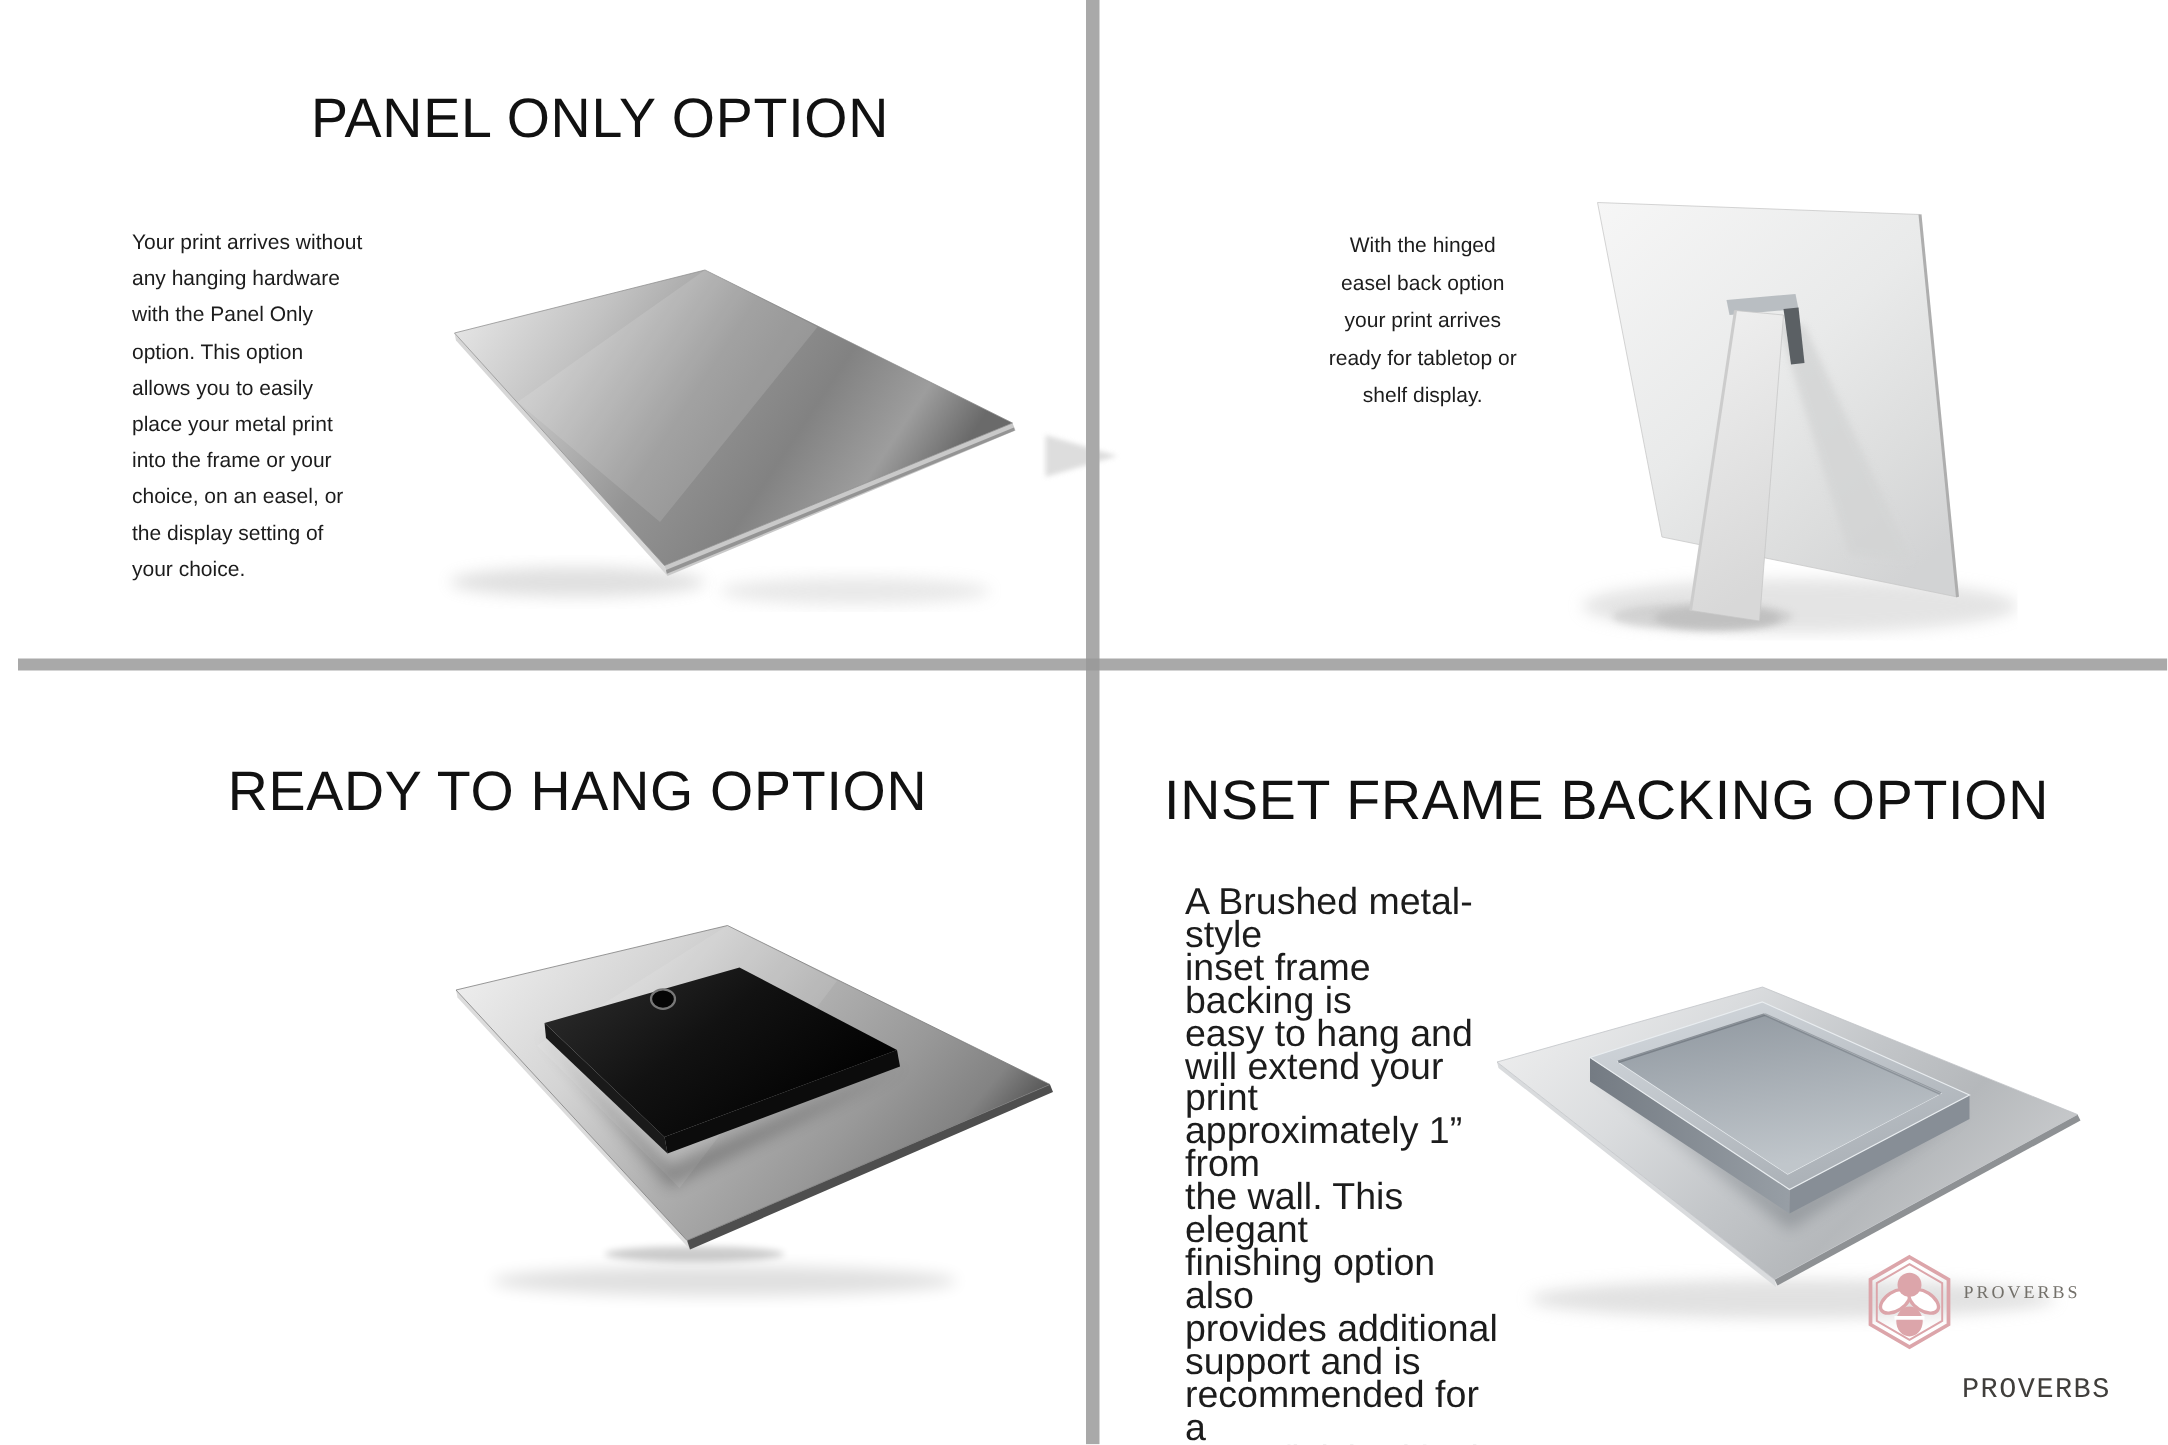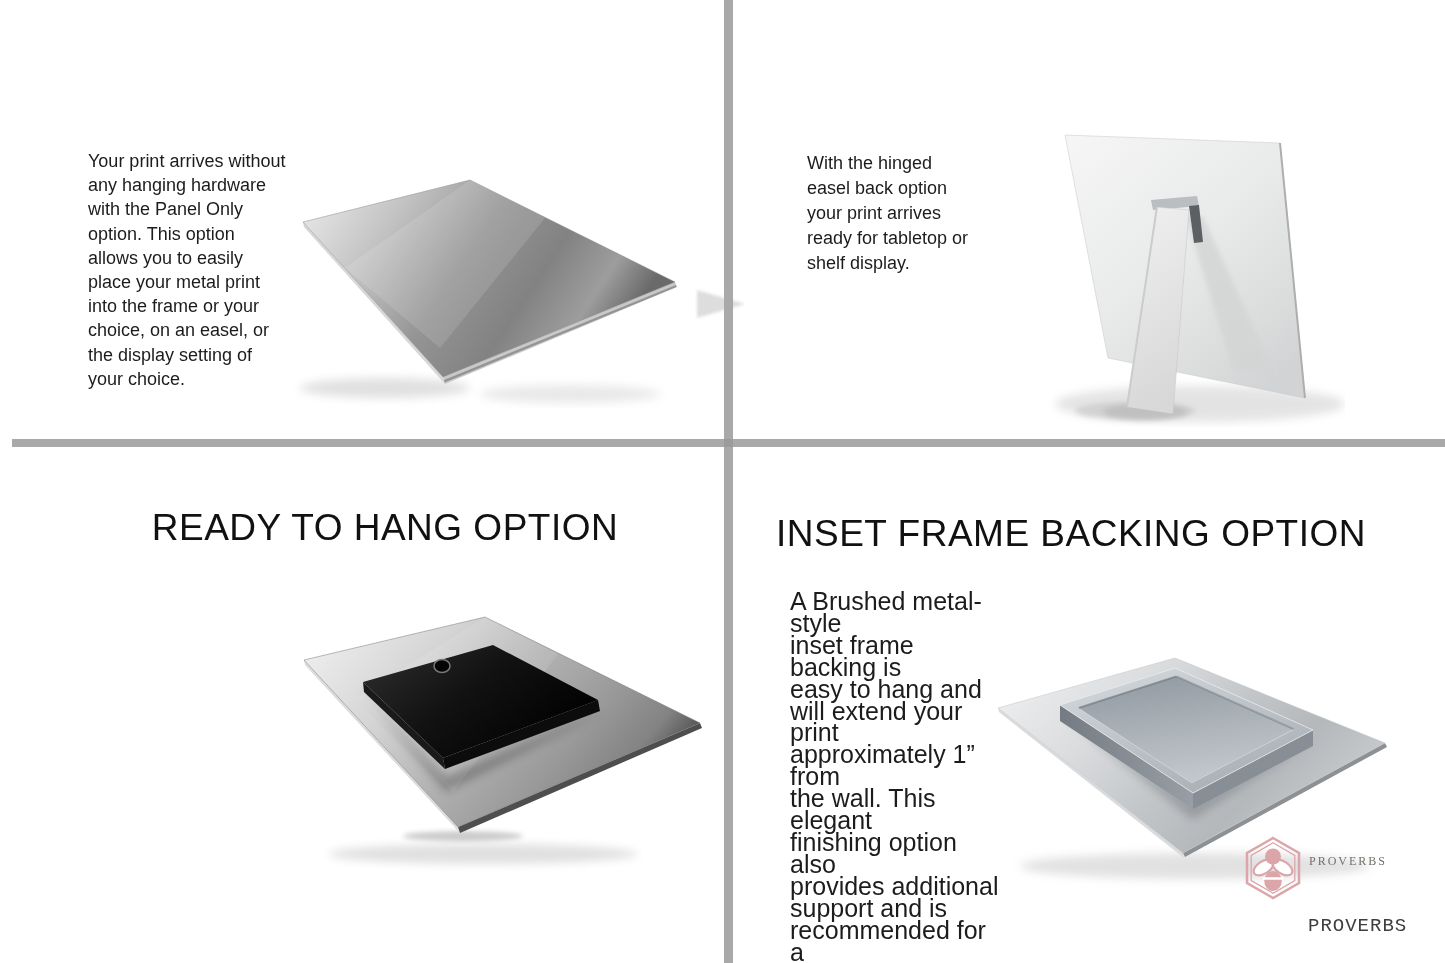--- a/index.html
+++ b/index.html
@@ -13,24 +13,24 @@
   #divider-x{position:absolute;left:724px;top:439px;width:9px;height:8px;background:rgba(0,0,0,.08);z-index:6;}
   .q-title{
     position:absolute;font-size:37px;font-weight:400;letter-spacing:.5px;
     color:var(--heading,#111);text-align:center;white-space:nowrap;z-index:3;
   }
   #title-panel-only{left:90px;top:58px;width:620px;}
   #title-tabletop{left:752px;top:57px;width:620px;}
   #title-ready{left:75px;top:507px;width:620px;}
   #title-inset{left:761px;top:513px;width:620px;}
   .q-text{
-    position:absolute;font-size:18px;line-height:24.2px;white-space:pre-line;z-index:3;
+    position:absolute;font-size:14px;line-height:24.2px;white-space:pre-line;z-index:3;
   }
   #text-panel-only{left:88px;top:149px;width:260px;}
-  #text-tabletop{left:807px;top:151px;width:235px;line-height:25px;}
+  #text-tabletop{left:831px;top:151px;width:235px;line-height:25px;text-align:center;}
   #text-ready{left:84px;top:595px;width:260px;line-height:24px;}
   #text-inset{left:790px;top:591px;width:215px;font-size:25px;line-height:21.9px;}
   .photo{position:absolute;z-index:1;}
   #arrow-mark{position:absolute;left:693px;top:286px;z-index:2;}
   #logo{position:absolute;left:1243px;top:836px;z-index:4;}
   #logo-icon{position:absolute;left:0;top:0;}
   #logo-line1{
     position:absolute;left:66px;top:18px;font-family:"Liberation Serif",serif;
     font-size:12px;letter-spacing:2px;color:var(--logo-gray,#73706a);white-space:nowrap;
   }
@@ -50,20 +50,21 @@
 
   <svg id="arrow-mark" width="58" height="38" viewBox="0 0 58 38">
     <defs>
         <filter id="bw">
           <feGaussianBlur stdDeviation="1.6"></feGaussianBlur>
         </filter>
       </defs>
     <polygon points="4,4 4,32 52,18" fill="#d2d2d2" opacity="0.75" filter="url(#bw)"></polygon>
   </svg>
 
+  <div class="q-title" id="title-panel-only">PANEL ONLY OPTION</div>
   <div class="q-text" id="text-panel-only">Your print arrives without
 any hanging hardware
 with the Panel Only
 option. This option
 allows you to easily
 place your metal print
 into the frame or your
 choice, on an easel, or
 the display setting of
 your choice.</div>

